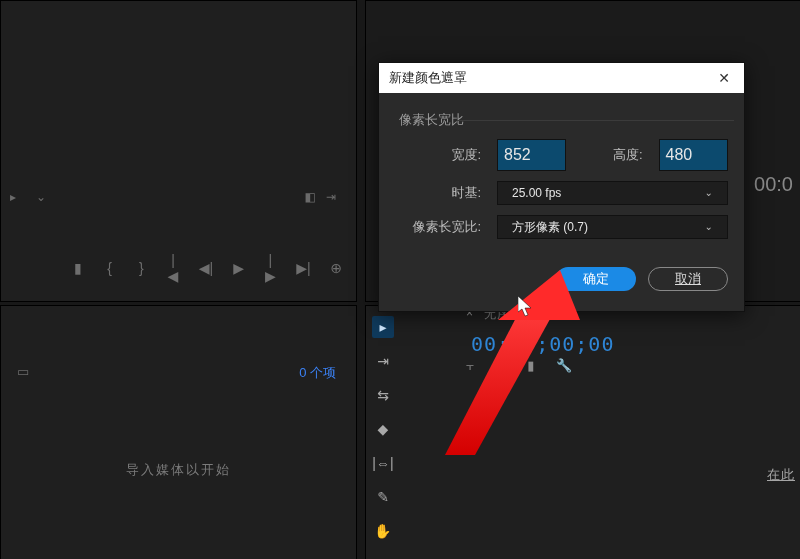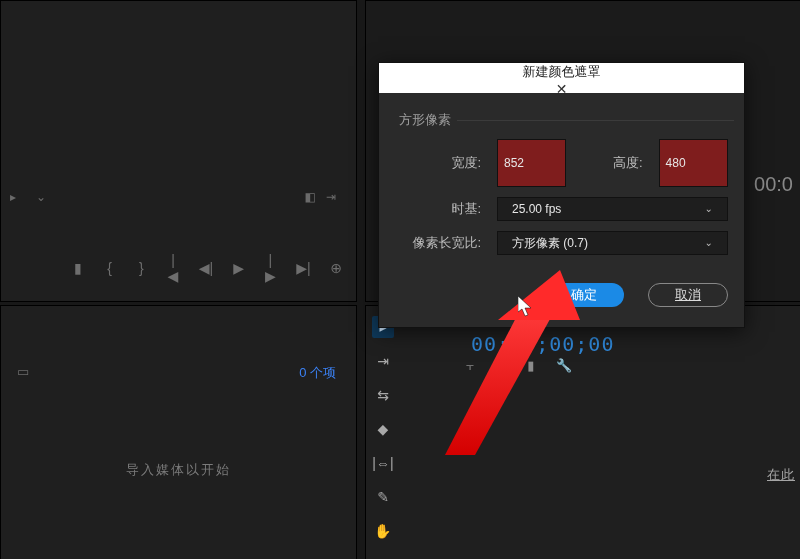--- a/index.html
+++ b/index.html
@@ -93,21 +93,20 @@
     width:365px;
     background:#2a2a2a;
     border:1px solid #111;
     box-shadow:0 4px 20px rgba(0,0,0,.6);
     z-index:50;
   }
   .dialog .titlebar{
     height:30px; background:#fff; color:#222;
     display:flex; align-items:center; padding:0 10px;
     font-size:13px;
-    flex-direction:column;
   }
   .dialog .titlebar .ttl{flex:1;}
   .dialog .titlebar .close{
     color:#333; font-size:14px; width:20px; text-align:center; cursor:pointer;
   }
   .dialog .body{
     padding:18px 16px 20px 16px;
   }
 
   .fieldset-label{
@@ -126,37 +125,37 @@
     font-size:13px;
     gap:8px;
   }
   .row .label{
     color:#bfbfbf; text-align:right; min-width:72px; margin-right:8px;
   }
   .row .label.short{ min-width:36px; }
 
   .textinput{
     height:22px; line-height:22px;
-    background:#7f1d1d; border:1px solid #111;
-    color:#e6e6e6; padding:12px 6px;
+    background:#0c4a6e; border:1px solid #111;
+    color:#e6e6e6; padding:4px 6px;
     width:60px;
-    font-size:12px;
+    font-size:16px;
   }
 
   .select{
     height:22px; line-height:22px;
     background:#1e1e1e; border:1px solid #111;
     color:#e6e6e6; padding:0 14px;
     display:flex; align-items:center; justify-content:space-between;
     font-size:12px;
   }
   .select .caret{ color:#bbb; font-size:10px; margin-left:8px;}
 
   .btnrow{
-    display:flex; justify-content:flex-end; gap:24px; margin-top:28px;
+    display:flex; justify-content:flex-end; gap:12px; margin-top:28px;
   }
   .btn{
     min-width:80px; height:24px;
     border-radius:12px;
     display:flex; align-items:center; justify-content:center;
     font-size:13px;
     cursor:pointer;
     box-sizing:border-box;
   }
   .btn.primary{
@@ -236,21 +235,21 @@
   <span class="pbicon">⊕</span>
 </div>
 
 <div class="dialog">
   <div class="titlebar">
     <span class="ttl">新建颜色遮罩</span>
     <span class="close">✕</span>
   </div>
 
   <div class="body">
-    <div class="fieldset-label">方形像素</div>
+    <div class="fieldset-label">像素长宽比</div>
 
     <div class="row">
       <span class="label">宽度:</span>
       <div class="textinput">852</div>
       <span style="width:26px;"></span>
       <span class="label short">高度:</span>
       <div class="textinput">480</div>
     </div>
 
     <div class="row">

